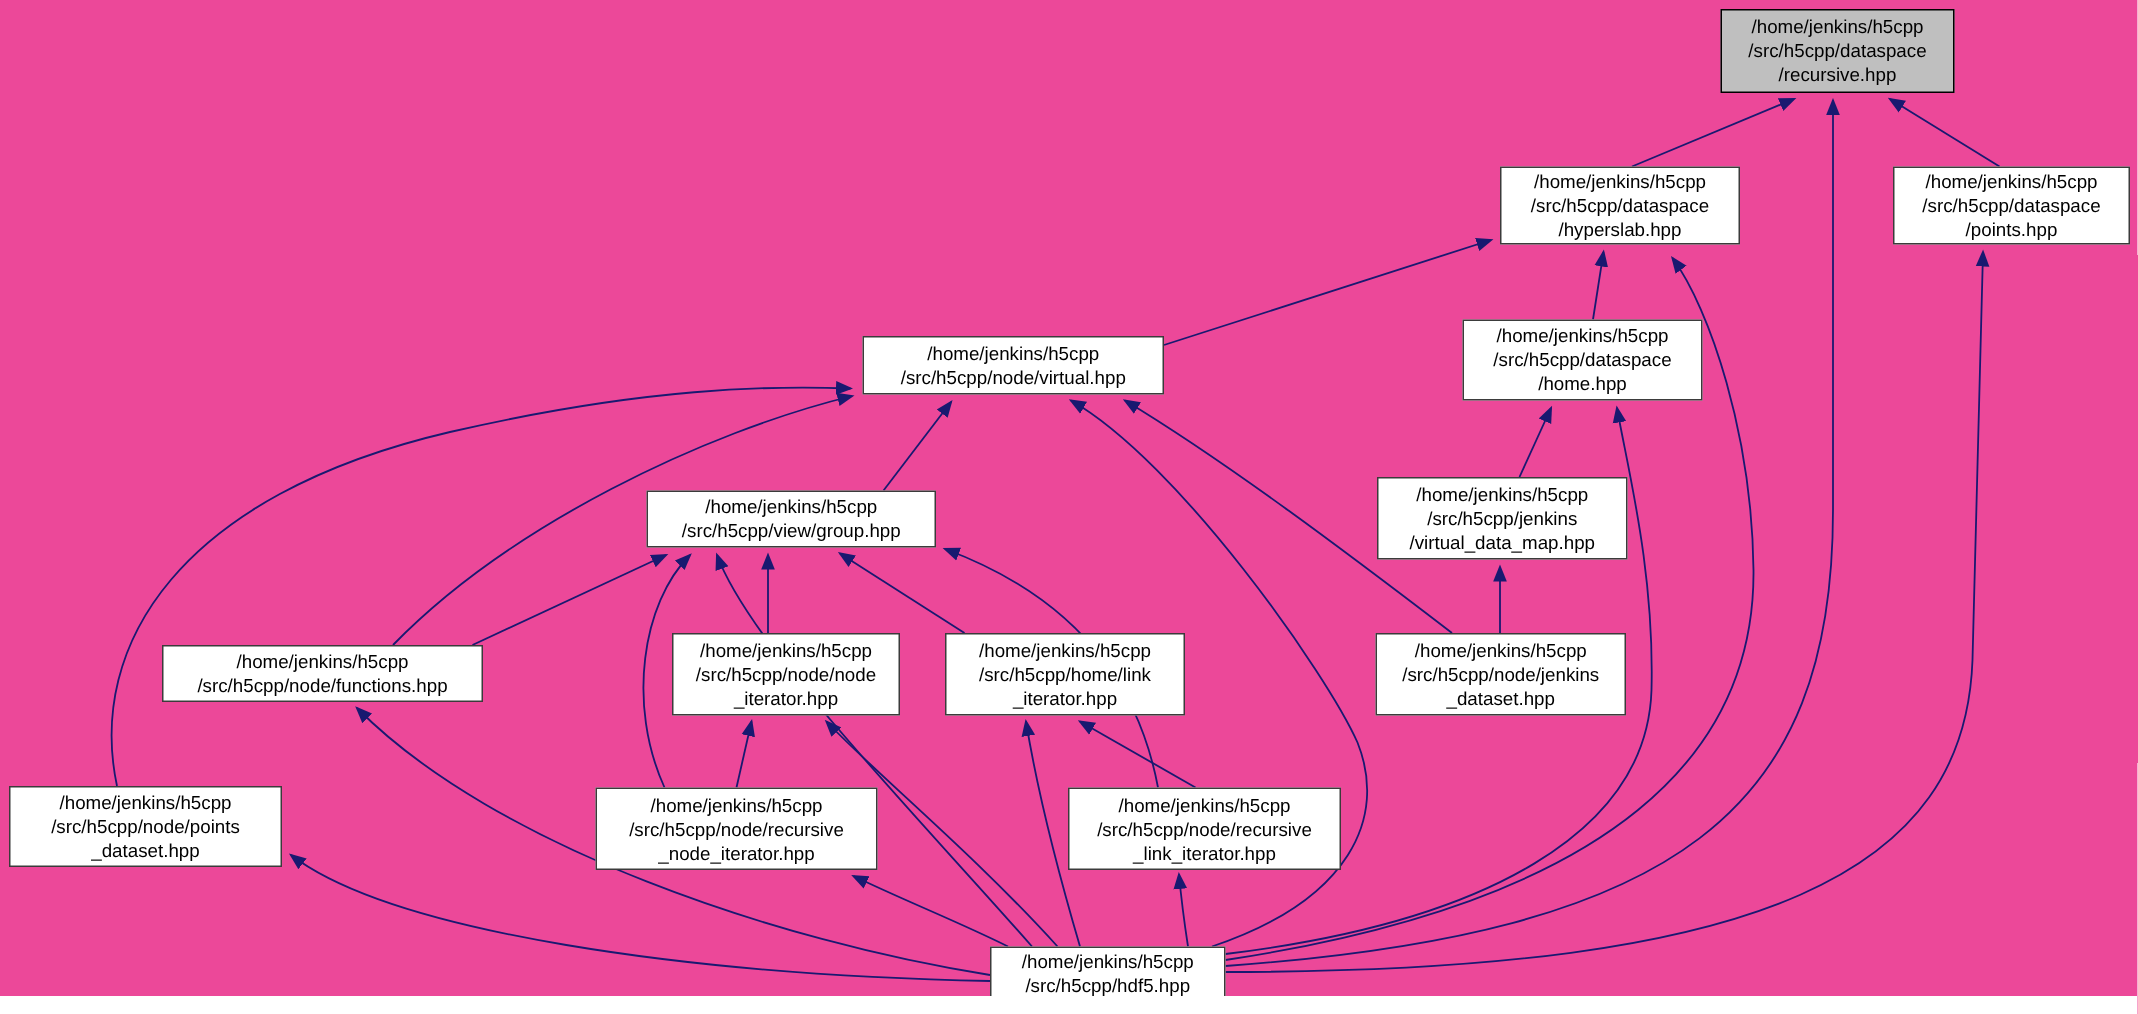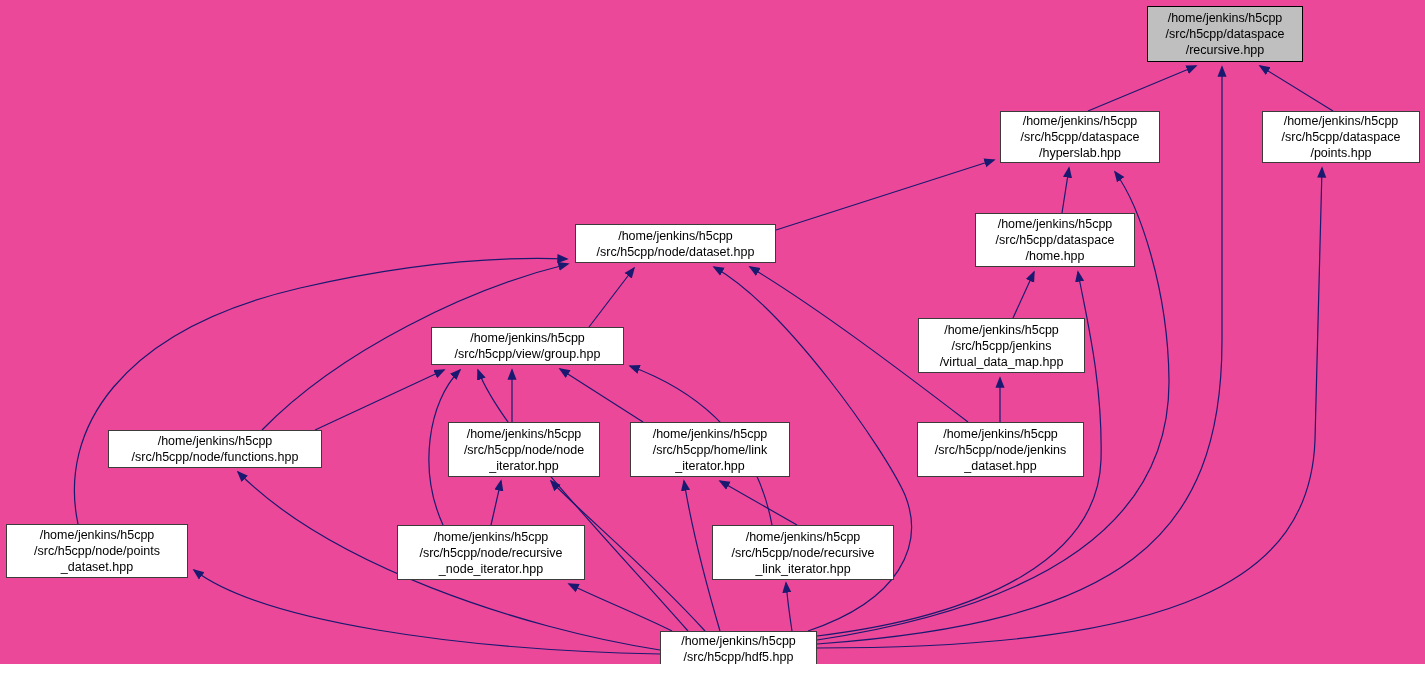--- a/index.html
+++ b/index.html
@@ -64,21 +64,21 @@
       <div class="nl">/src/h5cpp/dataspace</div>
       <div class="nl">/hyperslab.hpp</div>
     </div>
     <div class="node" style="left: 1262px; top: 111px; width: 158px; height: 52px;">
       <div class="nl">/home/jenkins/h5cpp</div>
       <div class="nl">/src/h5cpp/dataspace</div>
       <div class="nl">/points.hpp</div>
     </div>
     <div class="node" style="left: 575px; top: 224px; width: 201px; height: 39px;">
       <div class="nl">/home/jenkins/h5cpp</div>
-      <div class="nl">/src/h5cpp/node/dataset.hpp</div>
+      <div class="nl">/src/h5cpp/node/virtual.hpp</div>
     </div>
     <div class="node" style="left: 975px; top: 213px; width: 160px; height: 54px;">
       <div class="nl">/home/jenkins/h5cpp</div>
       <div class="nl">/src/h5cpp/dataspace</div>
       <div class="nl">/home.hpp</div>
     </div>
     <div class="node" style="left: 431px; top: 327px; width: 193px; height: 38px;">
       <div class="nl">/home/jenkins/h5cpp</div>
       <div class="nl">/src/h5cpp/view/group.hpp</div>
     </div>

